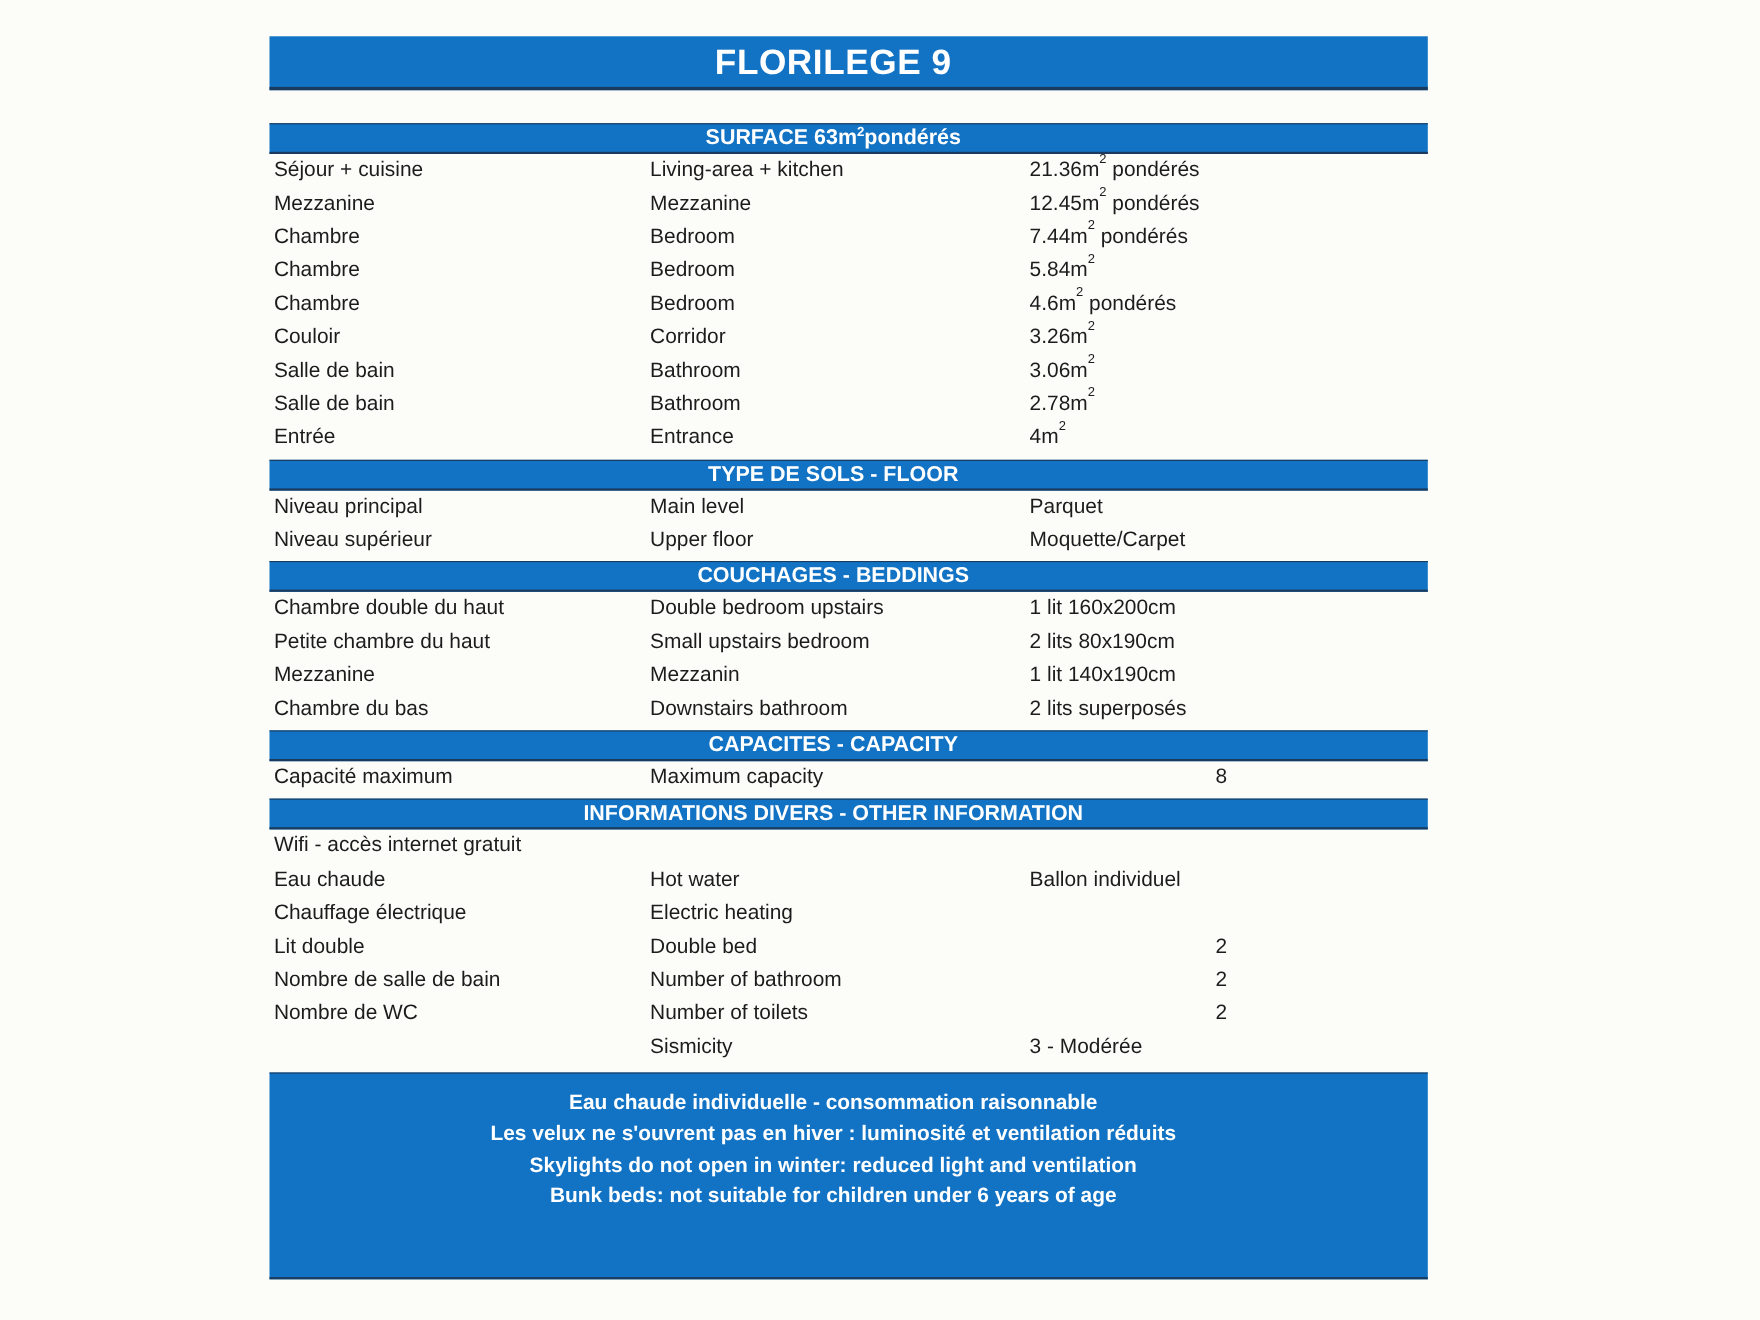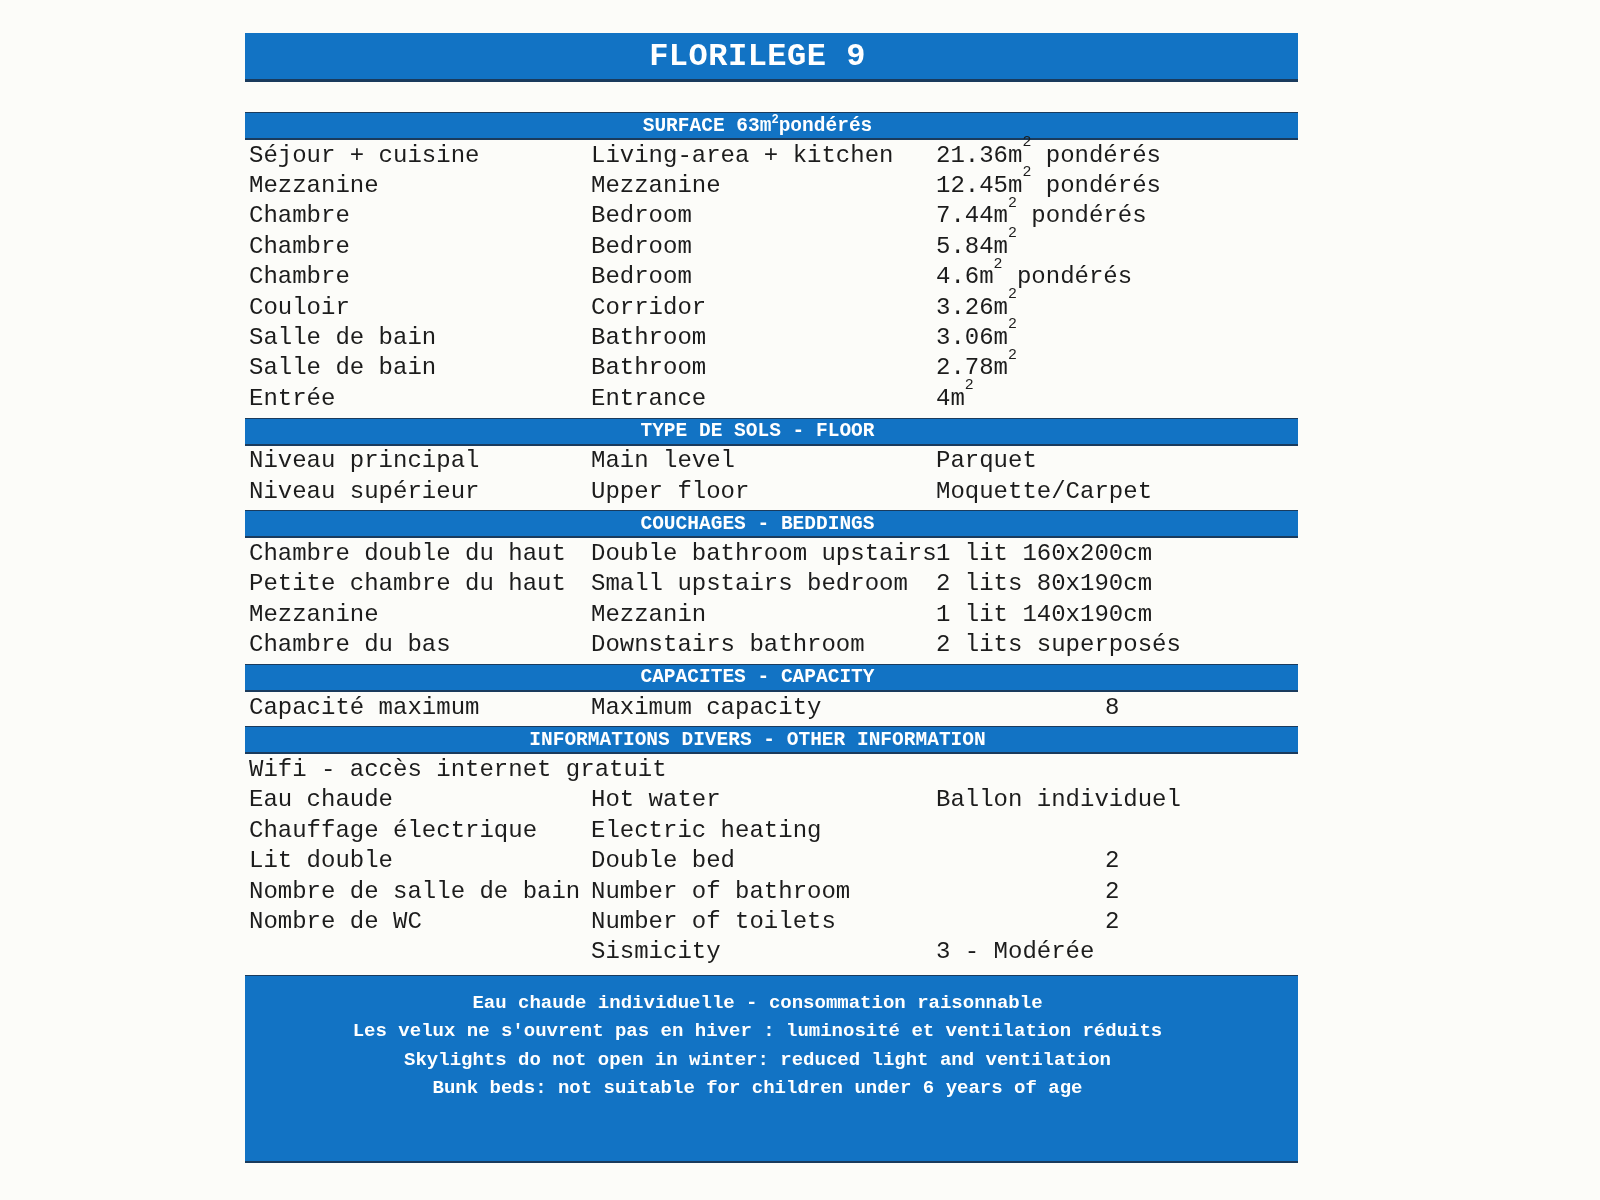--- a/index.html
+++ b/index.html
@@ -8,21 +8,21 @@
     --text:#1c1c1c;
     --band-text:#ffffff;
     --page-bg:#fcfcf9;
   }
   *{box-sizing:border-box;margin:0;padding:0;}
   html,body{background:#fff;}
   .page{
     position:relative;
     width:1600px;height:1200px;
     background:var(--page-bg);
-    font-family:Liberation Mono, monospace;
+    font-family:Liberation Sans, sans-serif;
     color:var(--text);
     overflow:hidden;
   }
   .doc{
     position:absolute;
     left:245px;top:33px;
     width:1053px;
   }
   .band{
     background:var(--band-blue);
@@ -44,21 +44,21 @@
     border-top:1px solid var(--band-border);
     border-bottom:2px solid var(--band-border);
     margin-top:4px;
   }
   .sections > .section-header:first-child{margin-top:0;}
   .row{
     display:grid;
     grid-template-columns:342px 345px 168px 1fr;
     align-items:center;
     height:30.4px;
-    font-size:24px;
+    font-size:19px;
     padding-left:4px;
   }
   .cell{white-space:nowrap;overflow:visible;}
   .cell-num{padding-left:1px;}
   sup.sup{
     font-size:0.62em;
     position:relative;
     top:-0.45em;
     line-height:0;
   }
@@ -150,21 +150,21 @@
         </div>
         <div class="row">
           <div class="cell cell-fr">Niveau supérieur</div>
           <div class="cell cell-en">Upper floor</div>
           <div class="cell cell-value">Moquette/Carpet</div>
           <div class="cell cell-num"></div>
         </div>
         <div class="band section-header">COUCHAGES - BEDDINGS</div>
         <div class="row">
           <div class="cell cell-fr">Chambre double du haut</div>
-          <div class="cell cell-en">Double bathroom upstairs</div>
+          <div class="cell cell-en">Double bedroom upstairs</div>
           <div class="cell cell-value">1 lit 160x200cm</div>
           <div class="cell cell-num"></div>
         </div>
         <div class="row">
           <div class="cell cell-fr">Petite chambre du haut</div>
           <div class="cell cell-en">Small upstairs bedroom</div>
           <div class="cell cell-value">2 lits 80x190cm</div>
           <div class="cell cell-num"></div>
         </div>
         <div class="row">

